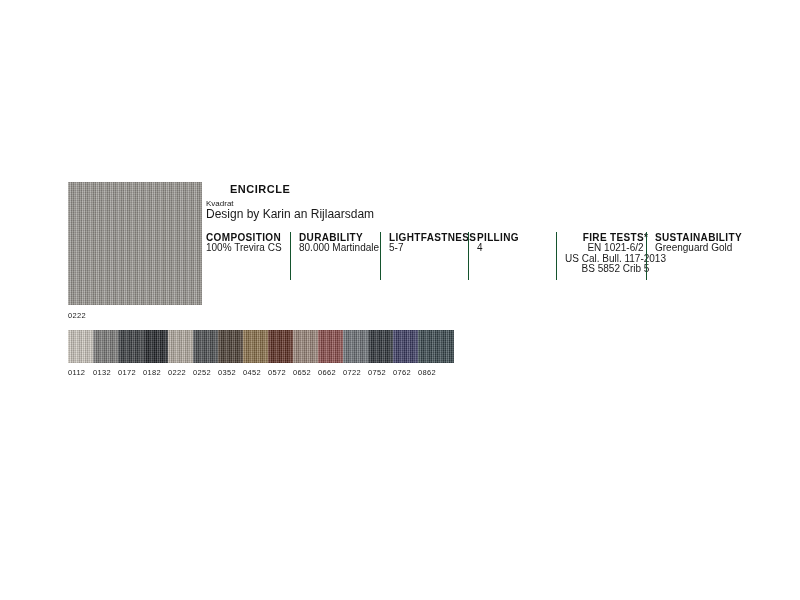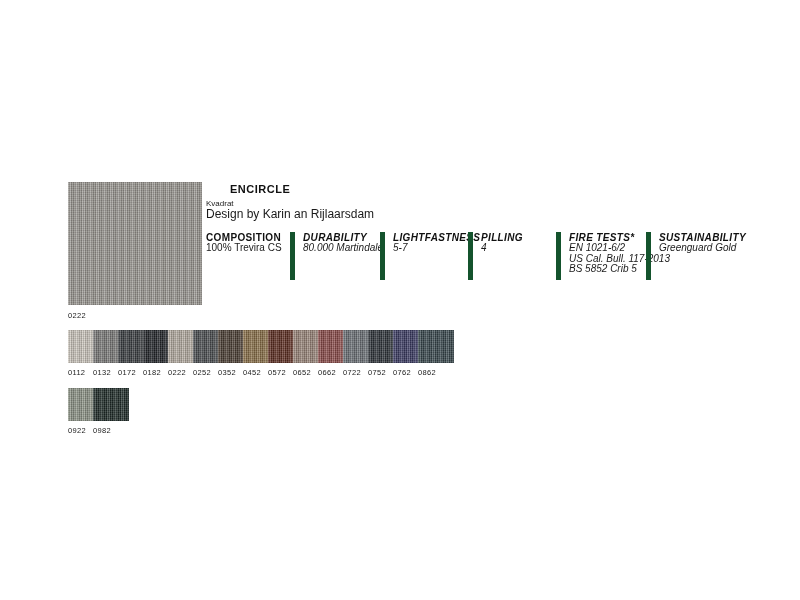--- a/index.html
+++ b/index.html
@@ -110,23 +110,22 @@
     top: 232px;
     height: 48px;
   }
   .spec-col {
     position: absolute;
     top: 0;
     height: 48px;
     box-sizing: border-box;
   }
   .spec-col.with-rule {
-    border-left: 5px solid #14532d;
+    border-left: 1px solid #14532d;
     padding-left: 8px;
-    font-style: italic;
   }
   .spec-title {
     font-size: 10px;
     font-weight: bold;
     letter-spacing: 0.35px;
     line-height: 11px;
     white-space: nowrap;
     color: #111;
   }
   .spec-value {
@@ -191,21 +190,21 @@
         <div class="spec-value">80.000 Martindale</div>
       </div>
       <div class="spec-col with-rule" style="left: 174px;">
         <div class="spec-title">LIGHTFASTNESS</div>
         <div class="spec-value">5-7</div>
       </div>
       <div class="spec-col with-rule" style="left: 262px;">
         <div class="spec-title">PILLING</div>
         <div class="spec-value">4</div>
       </div>
-      <div class="spec-col with-rule" style="left: 350px;">
+      <div class="spec-col with-rule" style="left: 350px; text-align: center;">
         <div class="spec-title">FIRE TESTS*</div>
         <div class="spec-value">EN 1021-6/2</div>
         <div class="spec-value">US Cal. Bull. 117-2013</div>
         <div class="spec-value">BS 5852 Crib 5</div>
       </div>
       <div class="spec-col with-rule" style="left: 440px;">
         <div class="spec-title">SUSTAINABILITY</div>
         <div class="spec-value">Greenguard Gold</div>
       </div>
     </div>
@@ -266,25 +265,15 @@
         </div>
         <div class="cw-item">
           <div class="cw-chip weave" style="--base: #3b3b63;"></div>
           <div class="cw-label">0762</div>
         </div>
         <div class="cw-item">
           <div class="cw-chip weave" style="--base: #37474c;"></div>
           <div class="cw-label">0862</div>
         </div>
       </div>
-      <div class="cw-row">
-        <div class="cw-item">
-          <div class="cw-chip weave" style="--base: #8d9487;"></div>
-          <div class="cw-label">0922</div>
-        </div>
-        <div class="cw-item">
-          <div class="cw-chip weave" style="--base: #1e2b28;"></div>
-          <div class="cw-label">0982</div>
-        </div>
-      </div>
     </div>
 
 </div>
 
 </body></html>

